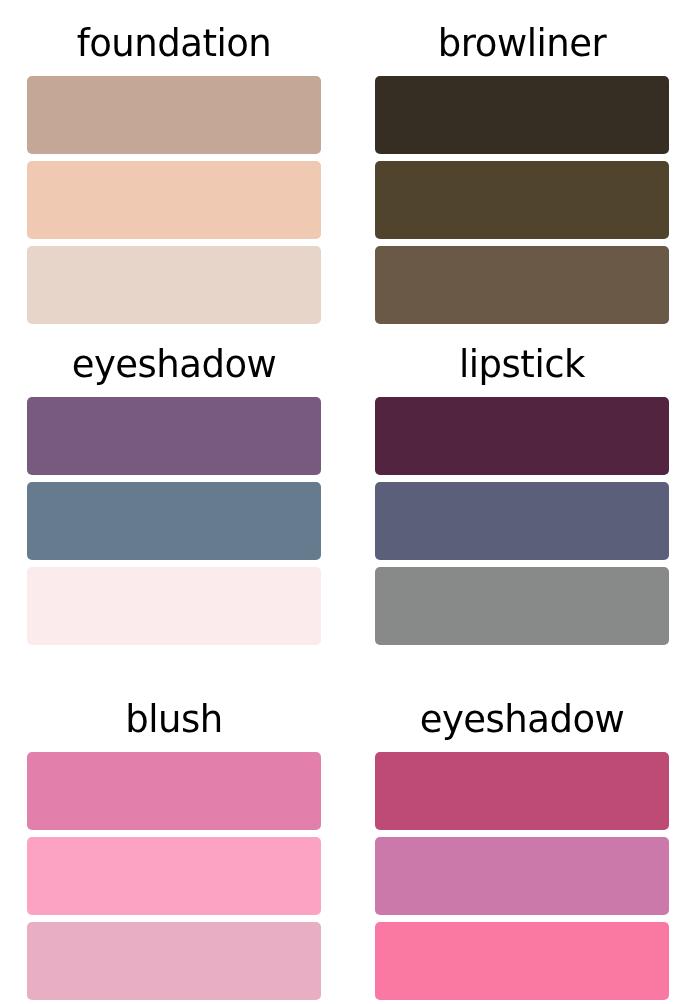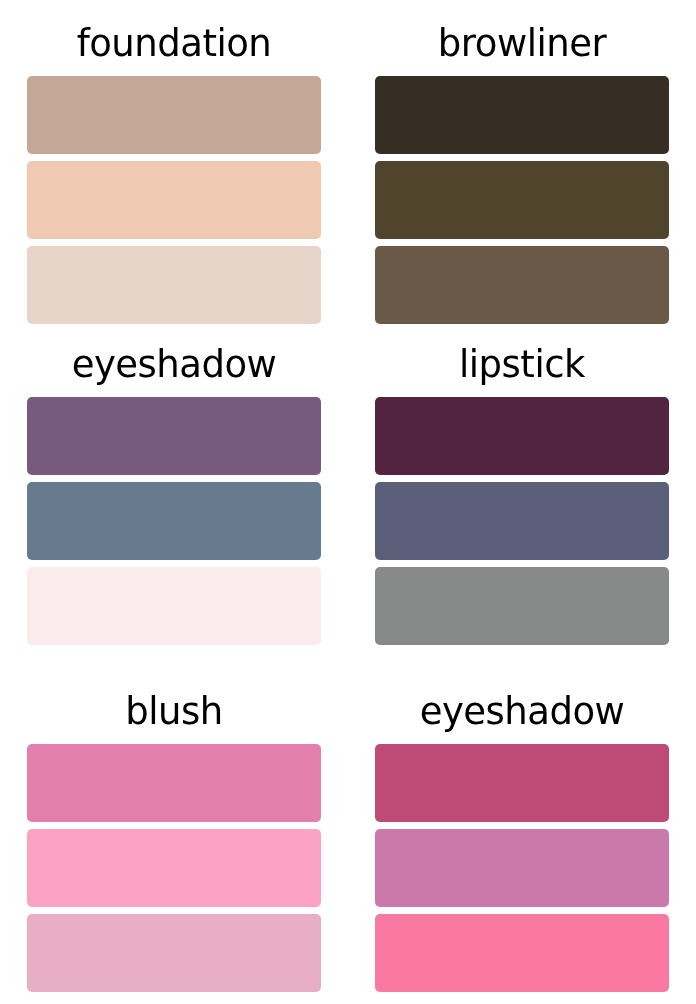--- a/index.html
+++ b/index.html
@@ -60,21 +60,21 @@
 
   
   .row-1 .group-title { margin-top: 25px; }
   .row-1 .swatch-stack { margin-top: 14px; }
 
   
   .row-2 .group-title { margin-top: 4px; }
   .row-2 .swatch-stack { margin-top: 14px; }
 
   
-  .row-3 .group-title { margin-top: 9px; text-align: center; }
+  .row-3 .group-title { margin-top: 17px; text-align: center; }
   .row-3 .swatch-stack { margin-top: 14px; }
 </style>
 </head>
 <body>
 
 <div id="palette-board">
   <div class="palette-grid">
 
     <div class="palette-group row-1">
       <div class="group-title">foundation</div>

